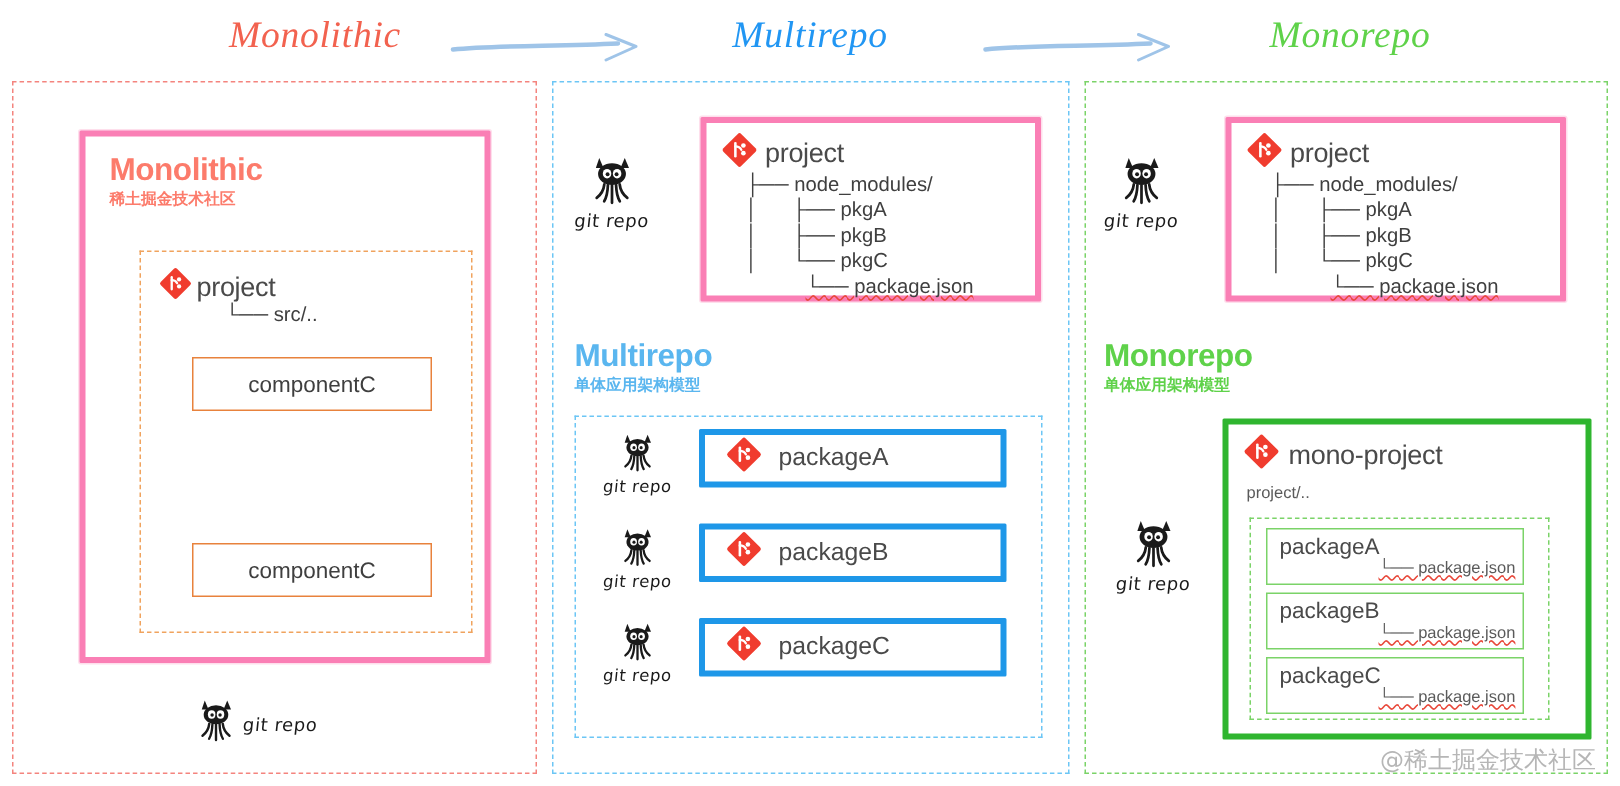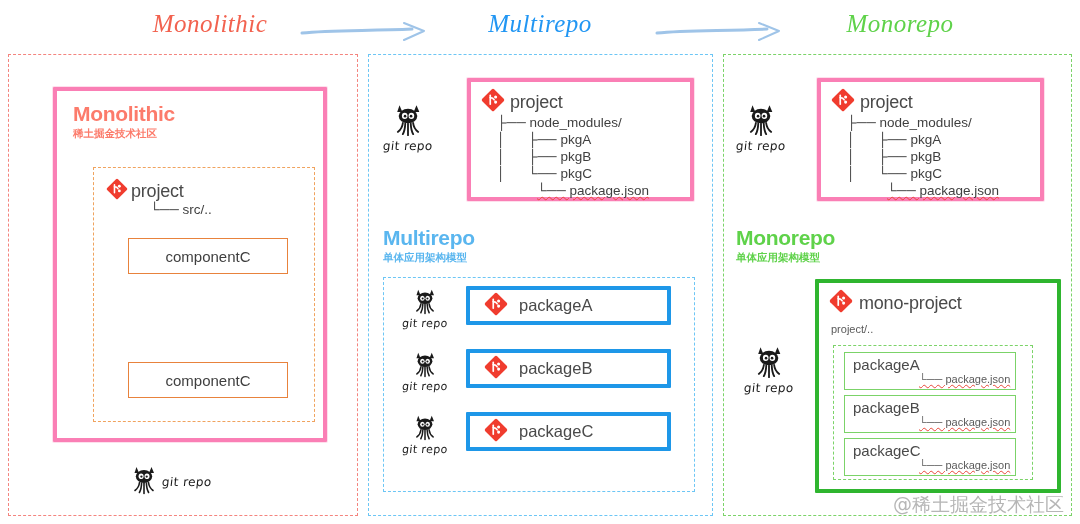--- a/index.html
+++ b/index.html
@@ -144,21 +144,21 @@
     border:1px solid #7bd368; background:#fff;
   }
   .pkg-card .nm { position:absolute; left:8px; top:3px; font-size:15px; color:#4a4a4a; }
   .pkg-card .js {
     position:absolute; left:34px; top:20px; font-size:11px; color:#5a5a5a;
     white-space:pre;
   }
 
   .watermark {
     position:absolute; right:16px; bottom:6px;
-    font-size:19px; color:#b6b6b6;
+    font-size:16px; color:#b6b6b6;
     font-family:"DejaVu Sans", sans-serif;
   }
 </style>
 </head>
 <body>
 
 <div class="headers">
   <div class="hdr-title" id="hdr-mono">Monolithic</div>
 
   <div class="arrow" style="left:300px;">

